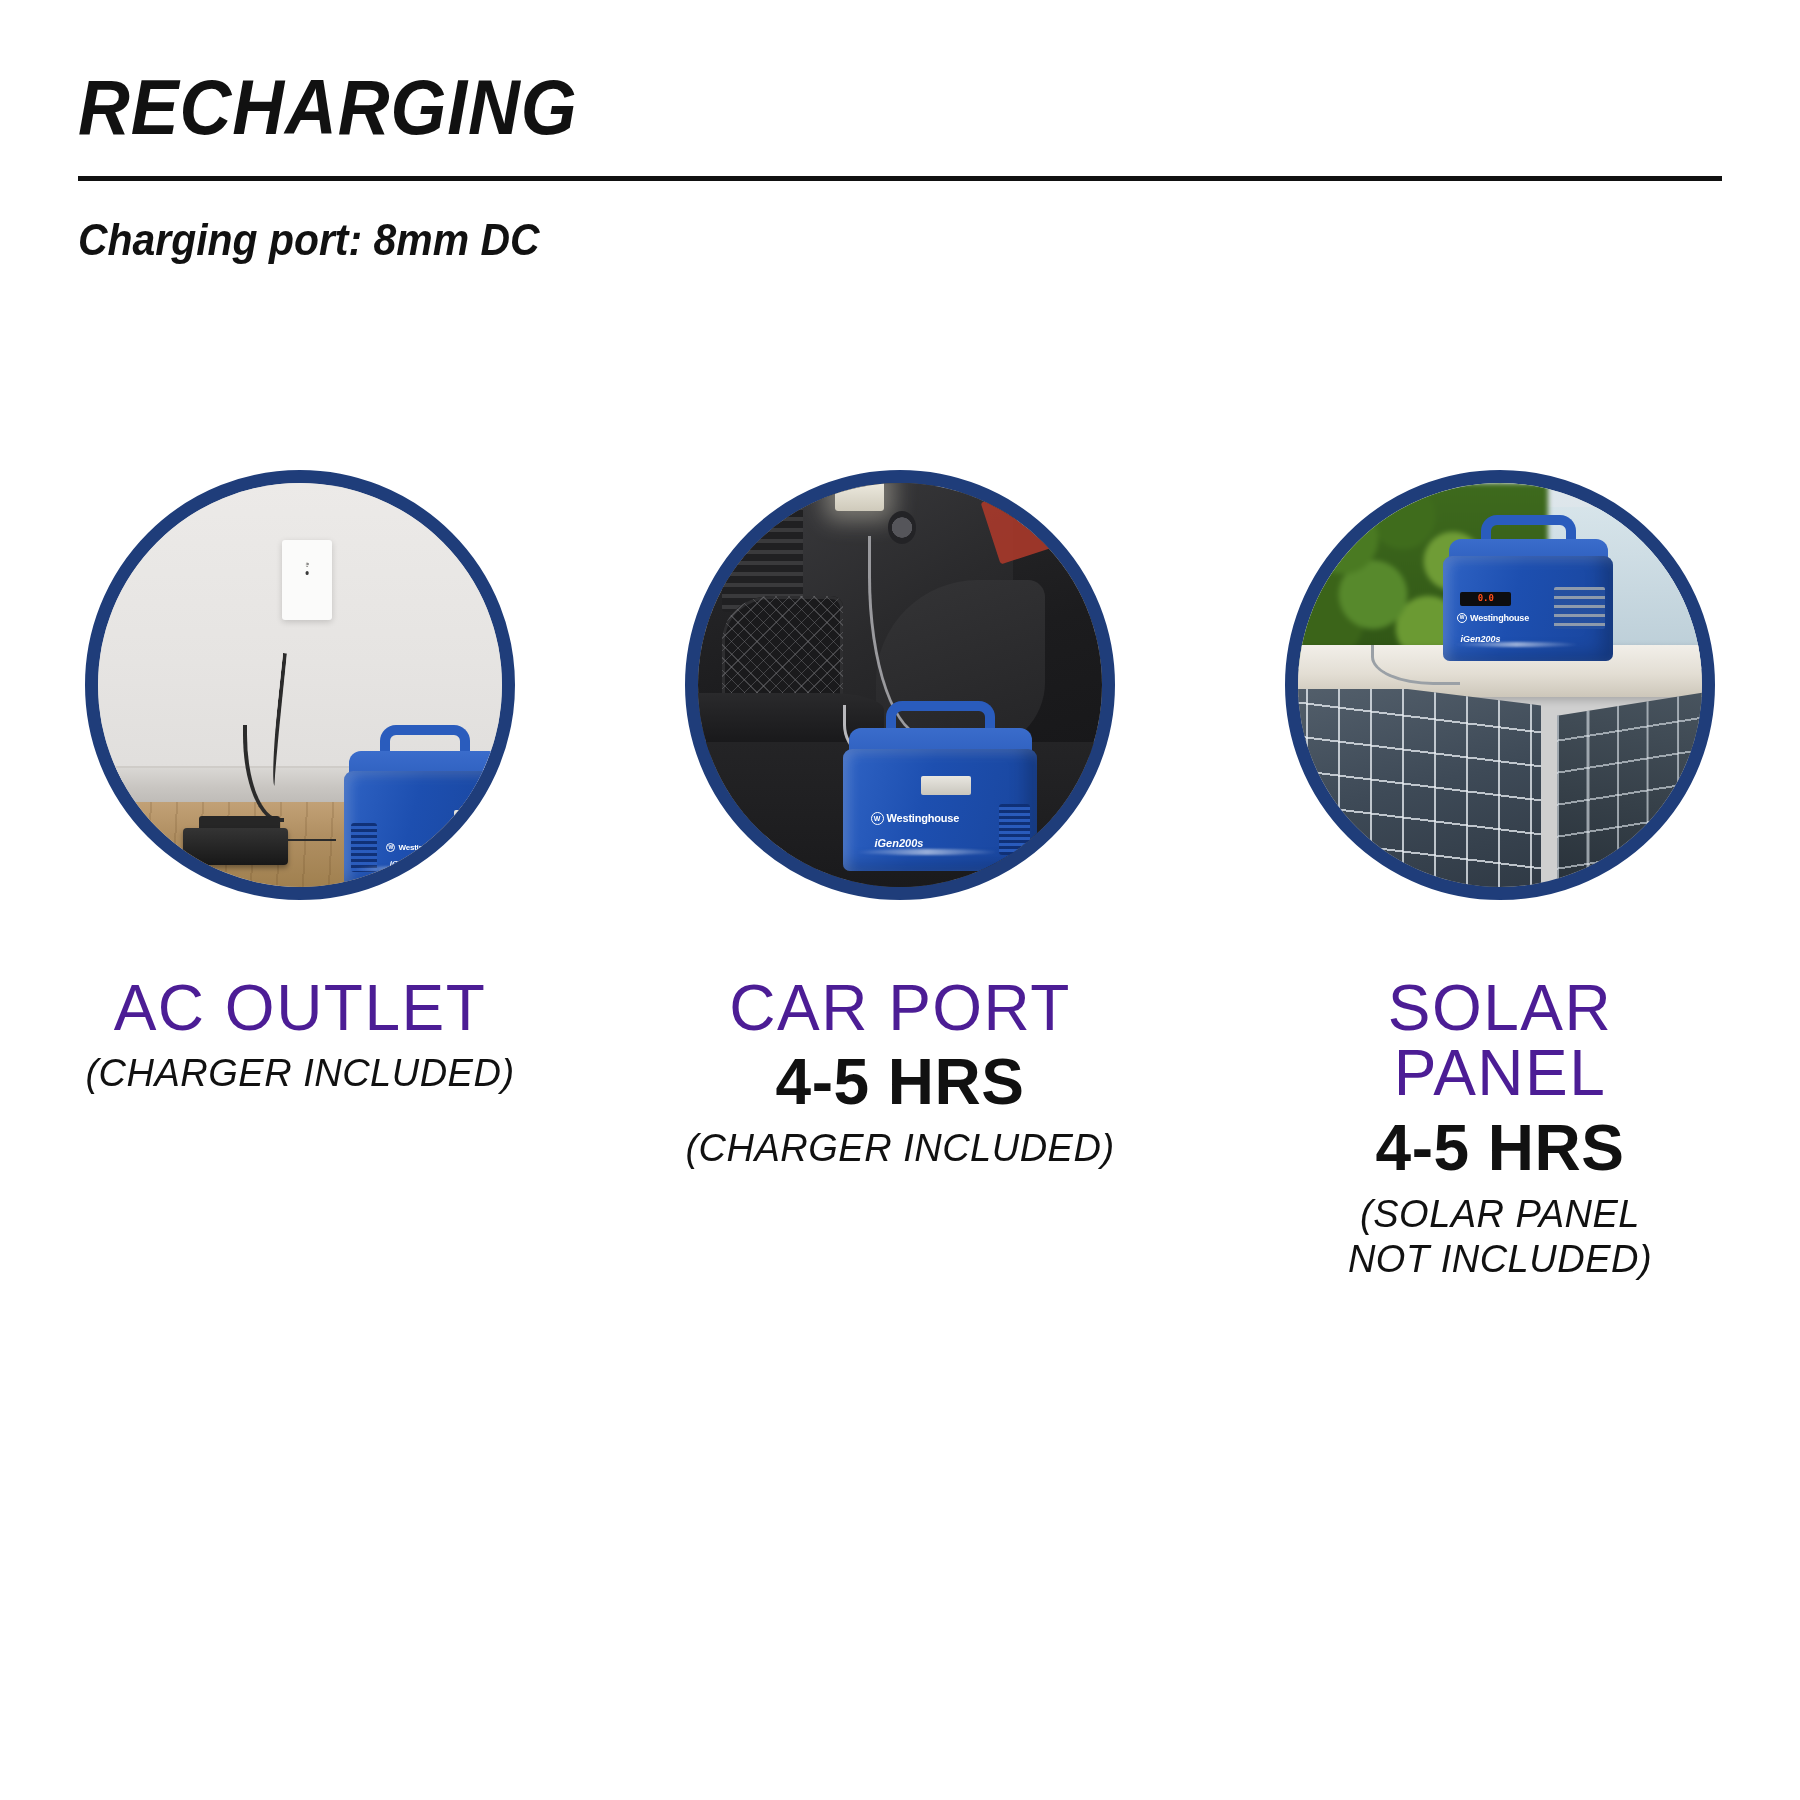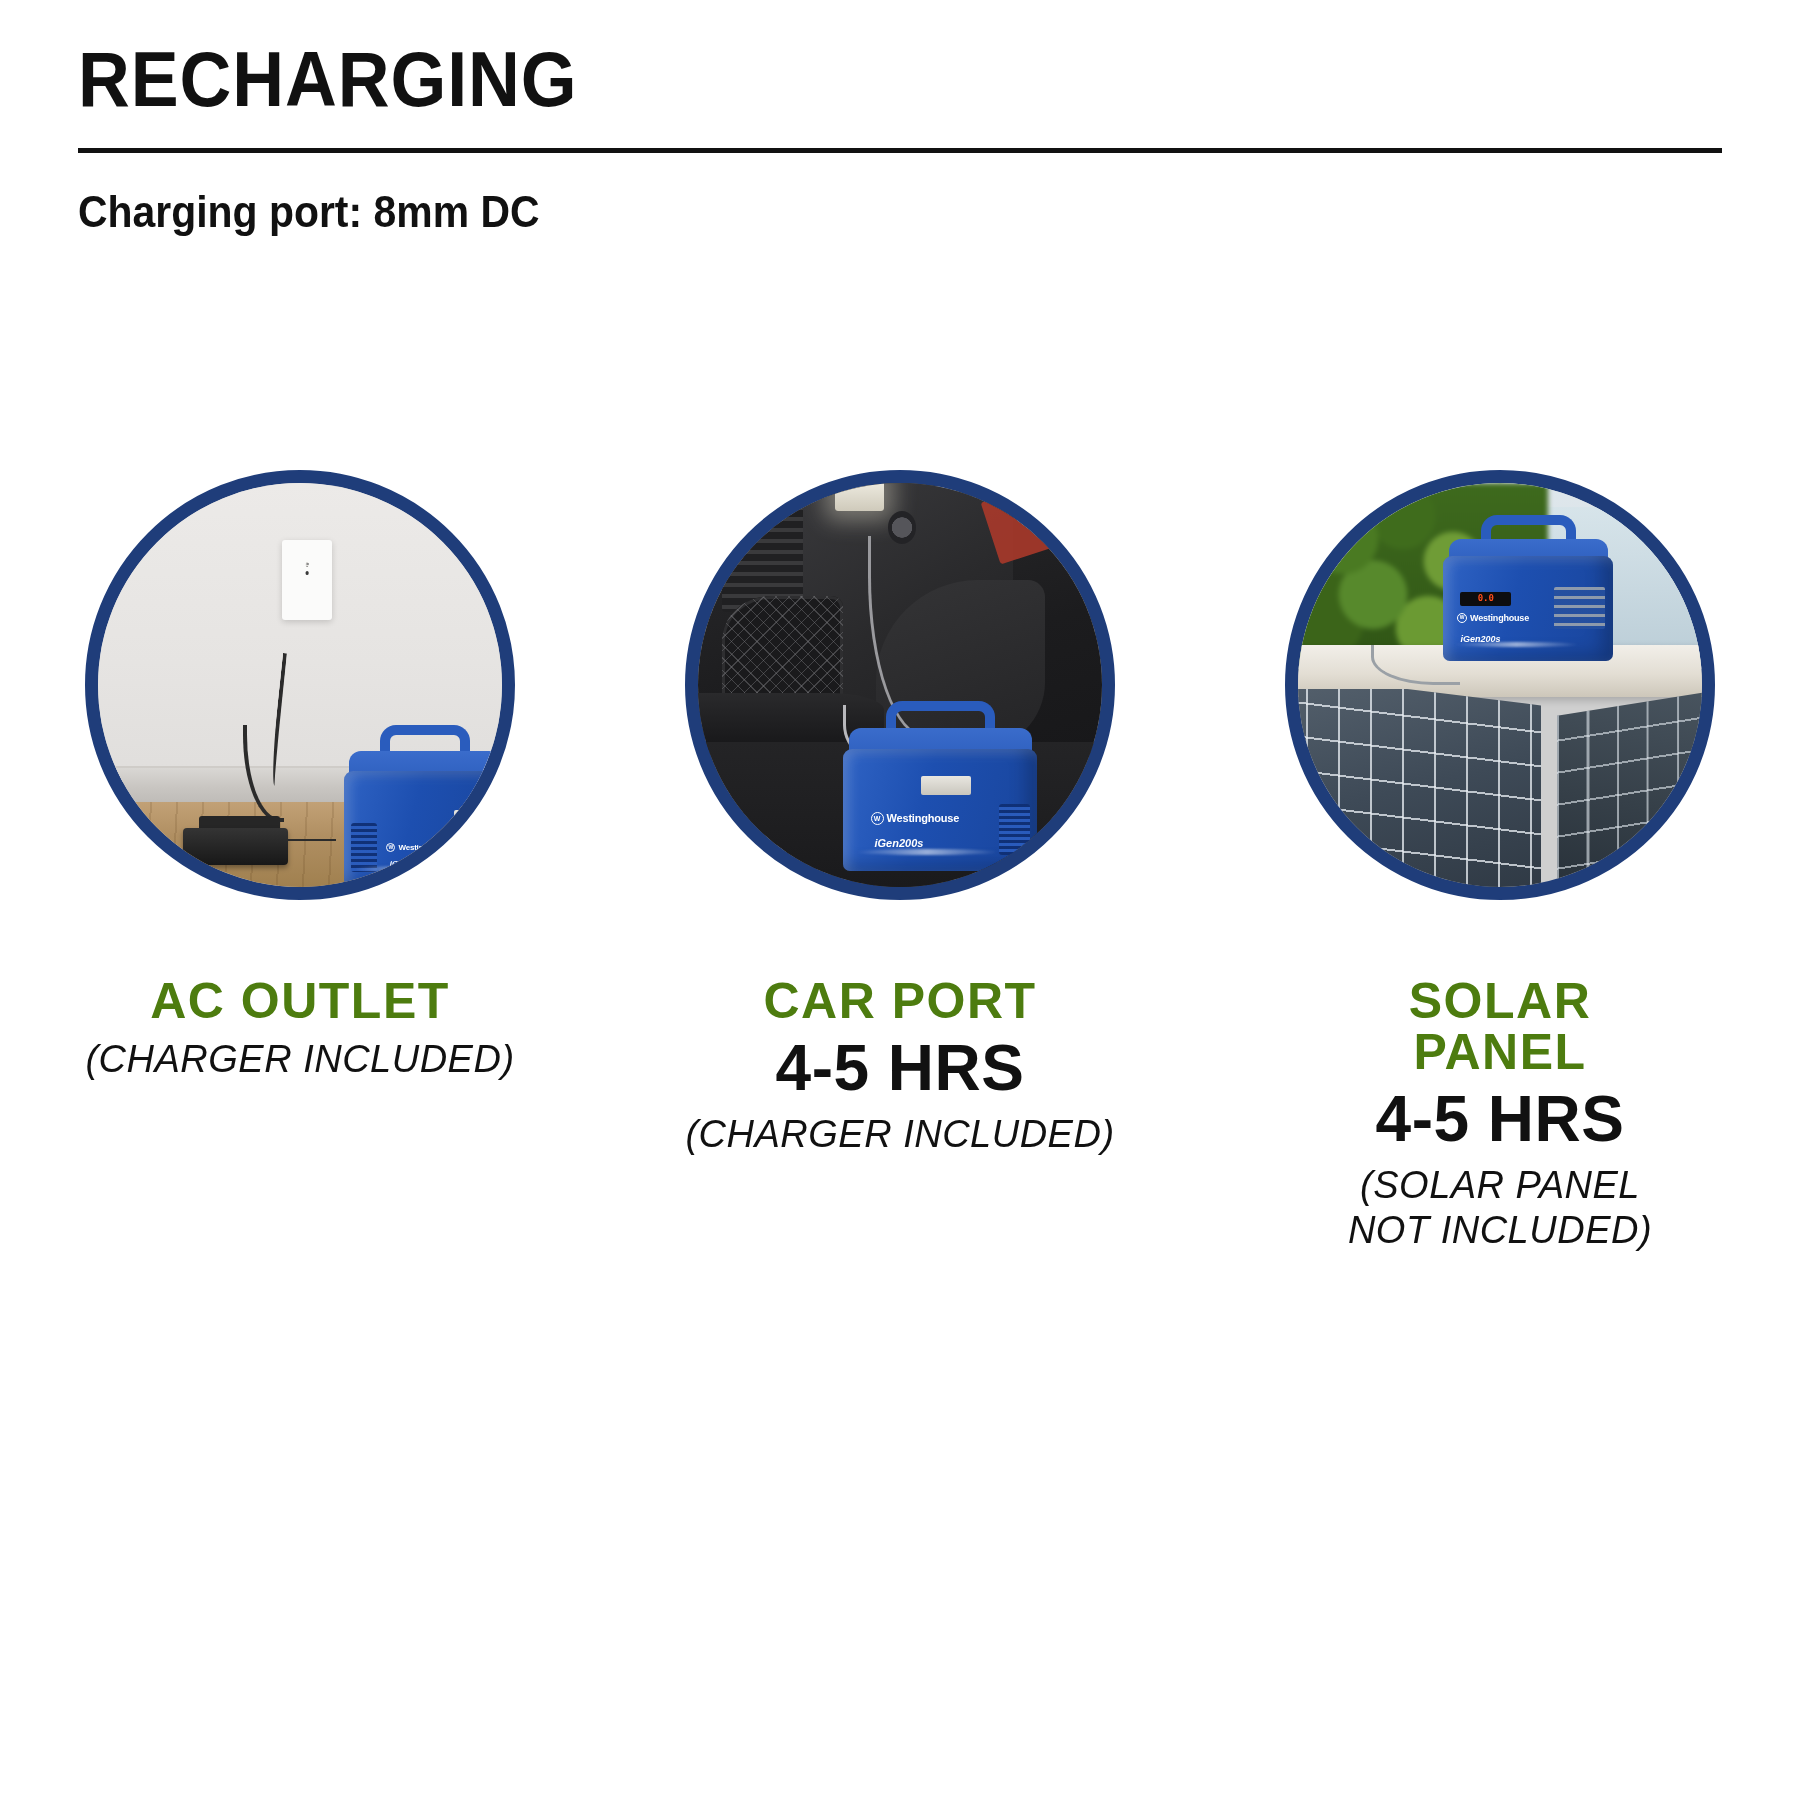--- a/index.html
+++ b/index.html
@@ -7,21 +7,21 @@
   html,body{width:1800px;height:1800px;}
   body{
     background:#ffffff;
     font-family:"Liberation Sans","DejaVu Sans",sans-serif;
     color:#111111;
     overflow:hidden;
   }
   .page{position:relative;width:1800px;height:1800px;}
 
   
-  .header{position:absolute;left:78px;top:40px;width:1644px;}
+  .header{position:absolute;left:78px;top:68px;width:1644px;font-style:italic;}
   .title{
     font-size:78px;font-weight:700;letter-spacing:1px;
     line-height:1.0;color:#111111;
     transform:scaleX(0.92);transform-origin:left center;
     white-space:nowrap;
   }
   .rule{margin-top:30px;width:1644px;height:5px;background:#111111;}
   .subtitle{
     margin-top:34px;font-size:44px;font-weight:700;color:#111111;
     letter-spacing:0px;transform:scaleX(0.93);transform-origin:left center;
@@ -181,22 +181,22 @@
     font-size:9px;font-weight:700;line-height:1;}
   .s3-ports{position:absolute;right:5%;top:30%;width:30%;height:40%;
     background:repeating-linear-gradient(180deg,#9aa3ad 0 3px,#26509f 3px 9px);
     border-radius:2px;opacity:.9;}
   .s3-cable{position:absolute;left:18%;top:40%;width:22%;height:10%;
     border-bottom:3px solid #9aa0a6;border-left:3px solid #9aa0a6;border-radius:0 0 0 70%;}
 
   
   .caption{margin-top:76px;text-align:center;width:560px;}
   .cap-name{
-    font-size:50px;font-weight:700;letter-spacing:1.5px;line-height:1.02;
-    color:#4d7c0f;white-space:pre-line;
+    font-size:64px;font-weight:400;letter-spacing:1.5px;line-height:1.02;
+    color:#4c1d95;white-space:pre-line;
   }
   .cap-hrs{
     margin-top:8px;font-size:64px;font-weight:700;letter-spacing:0.5px;
     line-height:1.05;color:#111111;
   }
   .cap-note{
     margin-top:10px;font-size:38px;font-style:italic;font-weight:400;
     letter-spacing:0.5px;line-height:1.18;color:#111111;white-space:pre-line;
   }
 </style>

